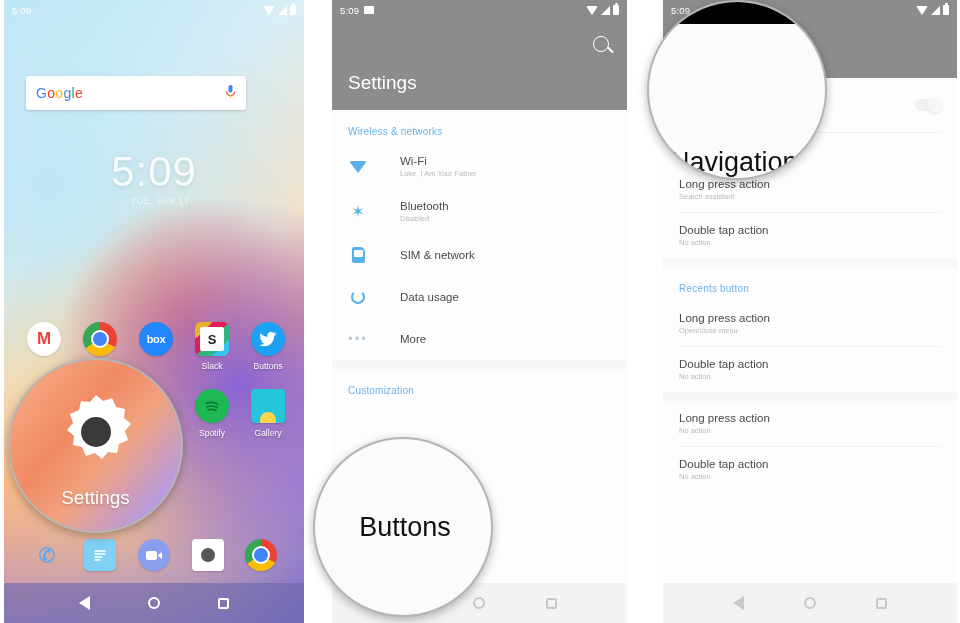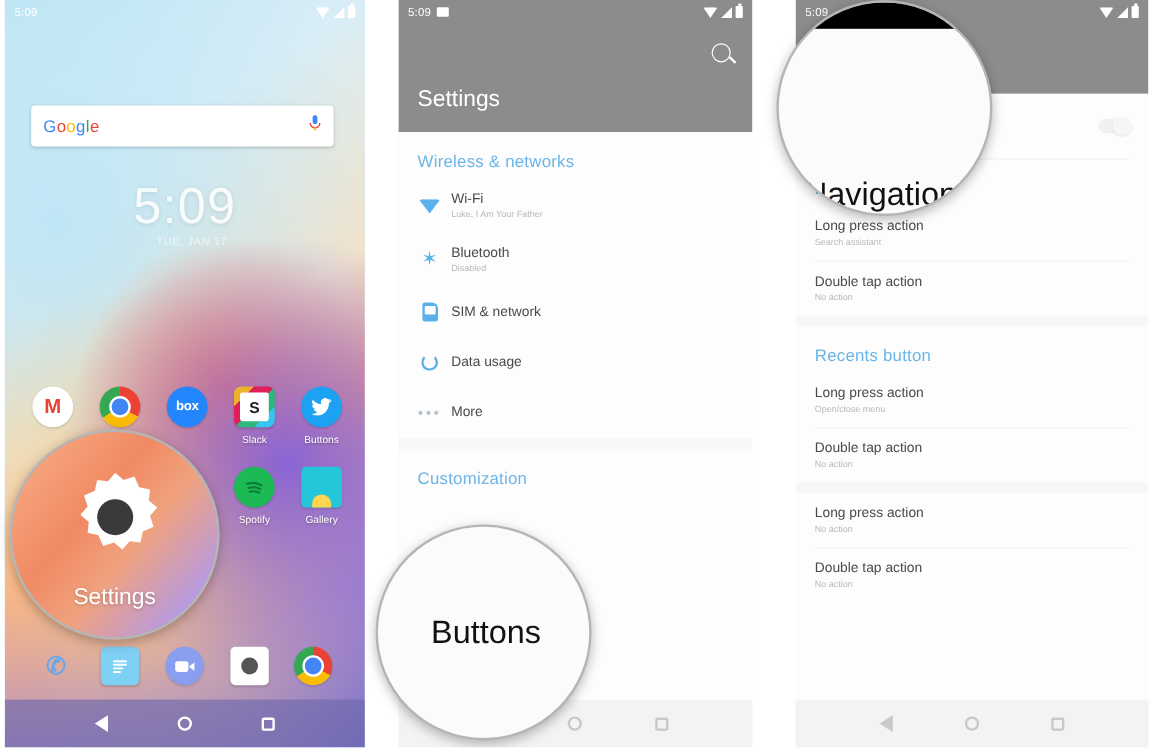--- a/index.html
+++ b/index.html
@@ -80,22 +80,22 @@
     background:
       radial-gradient(circle at 78% 62%, rgba(128,96,220,.92) 0%, rgba(128,96,220,0) 42%),
       radial-gradient(circle at 62% 52%, rgba(255,126,86,.92) 0%, rgba(255,126,86,0) 34%),
       radial-gradient(circle at 40% 75%, rgba(255,206,130,.85) 0%, rgba(255,206,130,0) 45%),
       radial-gradient(circle at 15% 30%, rgba(190,230,246,.95) 0%, rgba(190,230,246,0) 55%),
       linear-gradient(150deg, #bfe6f5 0%, #d9eef7 22%, #f6e2c6 48%, #f3a78a 62%, #9a7fd8 82%, #7b72c9 100%);
   }
   #panel-home .statusbar { color: #ffffff; }
 
   .home-search {
-    position: absolute; left: 22px; top: 88px;
-    width: 252px; height: 34px;
+    position: absolute; left: 22px; top: 76px;
+    width: 220px; height: 34px;
     background: #ffffff;
     border-radius: 3px;
     box-shadow: 0 1px 3px rgba(0,0,0,.18);
     display: flex; align-items: center;
     padding: 0 10px;
   }
   .google-word { font-size: 14px; letter-spacing: .3px; }
   .google-word span:nth-child(1){color:#4285F4;}
   .google-word span:nth-child(2){color:#EA4335;}
   .google-word span:nth-child(3){color:#FBBC05;}
@@ -191,28 +191,28 @@
     position:absolute; right:18px; top:36px;
     width:16px;height:16px;
     border:1.8px solid #ffffff; border-radius:50%;
   }
   .appbar-search::after{
     content:""; position:absolute; width:7px;height:1.8px;background:#fff;
     transform: rotate(45deg); right:-6px; bottom:0px;
   }
 
   .sec-header {
-    font-size: 14px; color:#6ab4e8;
+    font-size: 10px; color:#6ab4e8;
     padding: 16px 16px 7px 16px;
     letter-spacing:.2px;
   }
   .row {
     display:flex; align-items:center;
     padding: 11px 16px;
-    gap: 8px;
+    gap: 32px;
     min-height: 42px;
   }
   .row-ico { width:20px; display:flex; justify-content:center; color:#59b0ea; }
   .row-txt { display:flex; flex-direction:column; gap:2px; }
   .row-title { font-size: 11.5px; color:#4a4a4a; }
   .row-sub { font-size: 7.5px; color:#b9b9b9; }
   .divider { height:1px; background:#f0f0f0; margin: 0 16px; }
   .band { height: 9px; background:#f7f7f7; }
 
   

